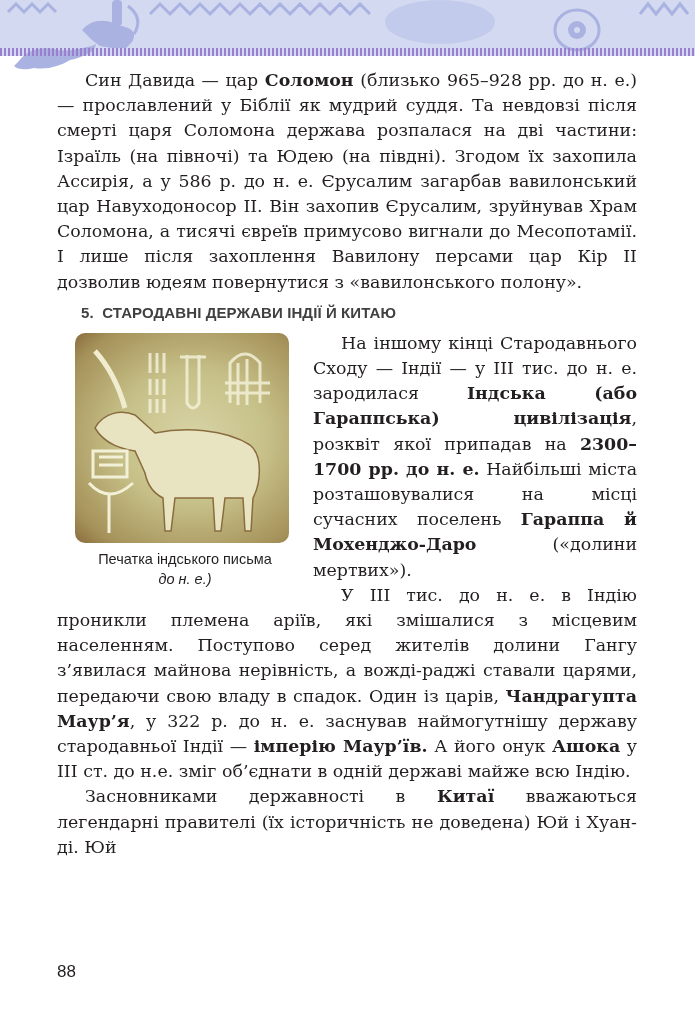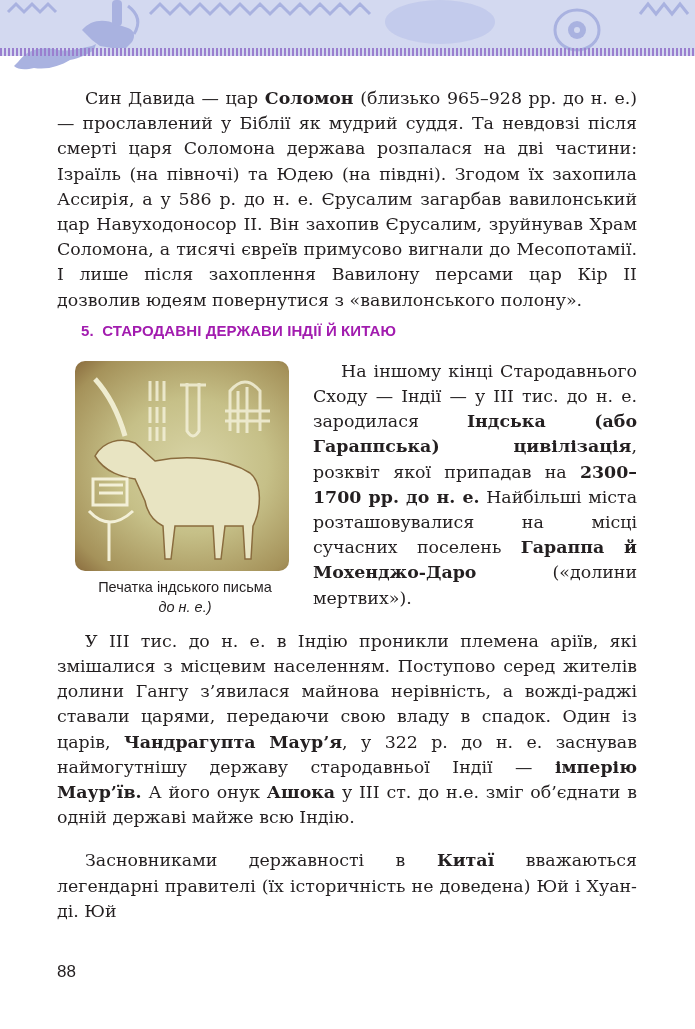--- a/index.html
+++ b/index.html
@@ -12,25 +12,25 @@
       position: absolute; left: 0; top: 48px; width: 695px; height: 8px;
       background: repeating-linear-gradient(90deg, #9a7fcf 0 2px, transparent 2px 4px);
     }
     .header-art { position: absolute; left: 0; top: 0; width: 695px; height: 75px; }
     .page {
       position: absolute; left: 57px; top: 68px; width: 580px;
       font-family: "DejaVu Serif", "Liberation Serif", serif;
       font-size: 17.4px; line-height: 25.2px; color: #231f20;
     }
     p { margin: 0; text-align: justify; }
-    .ind { text-indent: 28px; margin-top: 18px; }
+    .ind { text-indent: 28px; }
     b { font-weight: bold; }
     .section-title {
       font-family: "Liberation Sans", "DejaVu Sans", sans-serif;
-      font-weight: bold; font-size: 15px; color: #a21caf;
+      font-weight: bold; font-size: 15px; color: #404040;
       margin: 8px 0 8px 24px; letter-spacing: 0.1px; line-height: 20px;
     }
     .float-wrap { position: relative; }
     .figure {
       float: left; width: 220px; margin: 2px 18px 0 18px; text-align: center;
     }
     .seal {
       width: 214px; height: 210px; border-radius: 10px; display: block;
       background: radial-gradient(ellipse at 55% 50%, #d8d4a6 0%, #c6c088 45%, #a5925a 85%, #8a6c3e 100%);
       position: relative; overflow: hidden;

